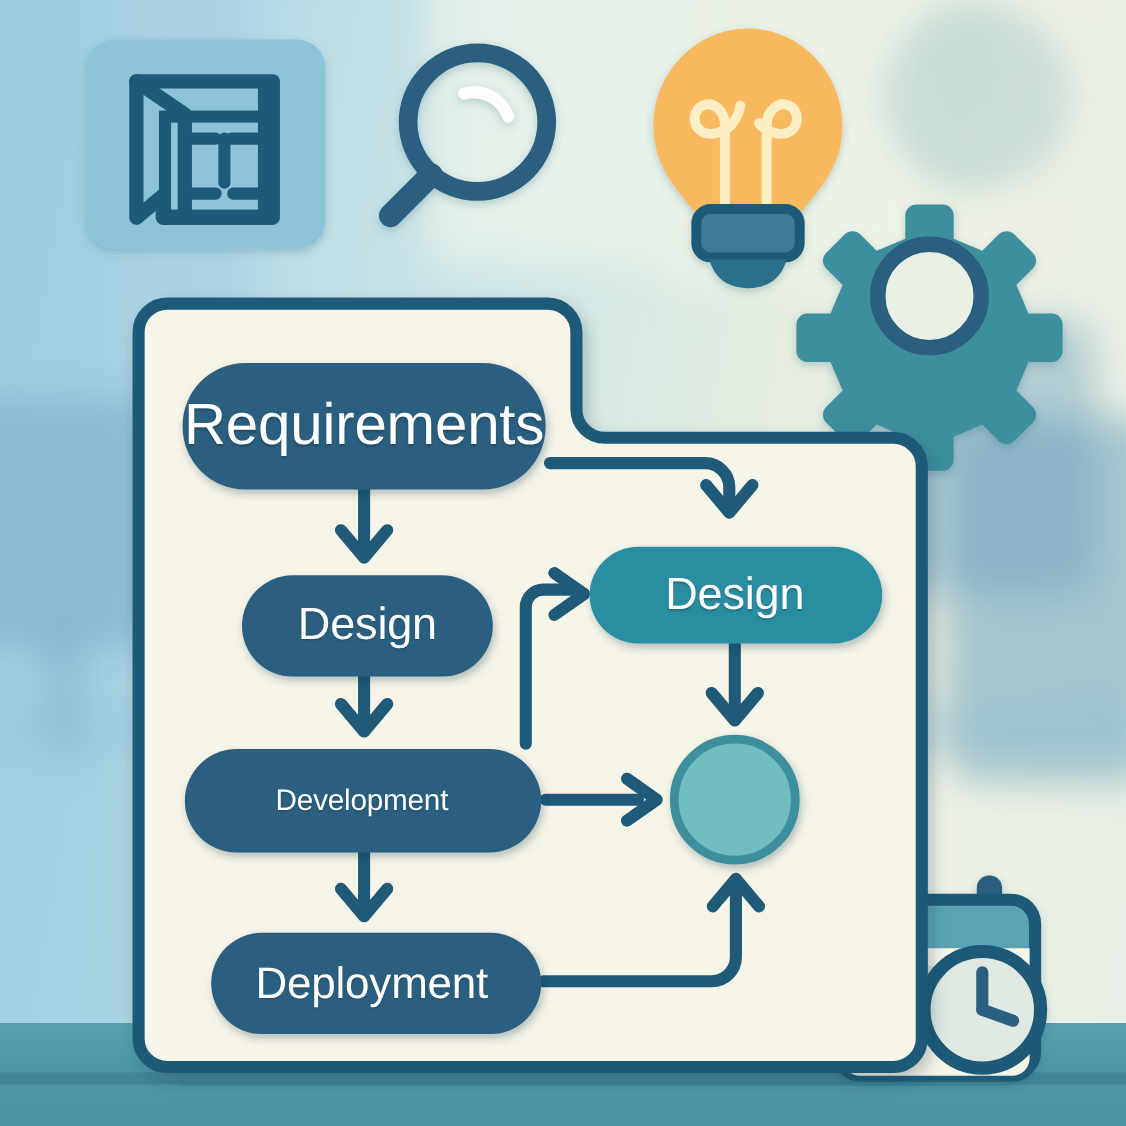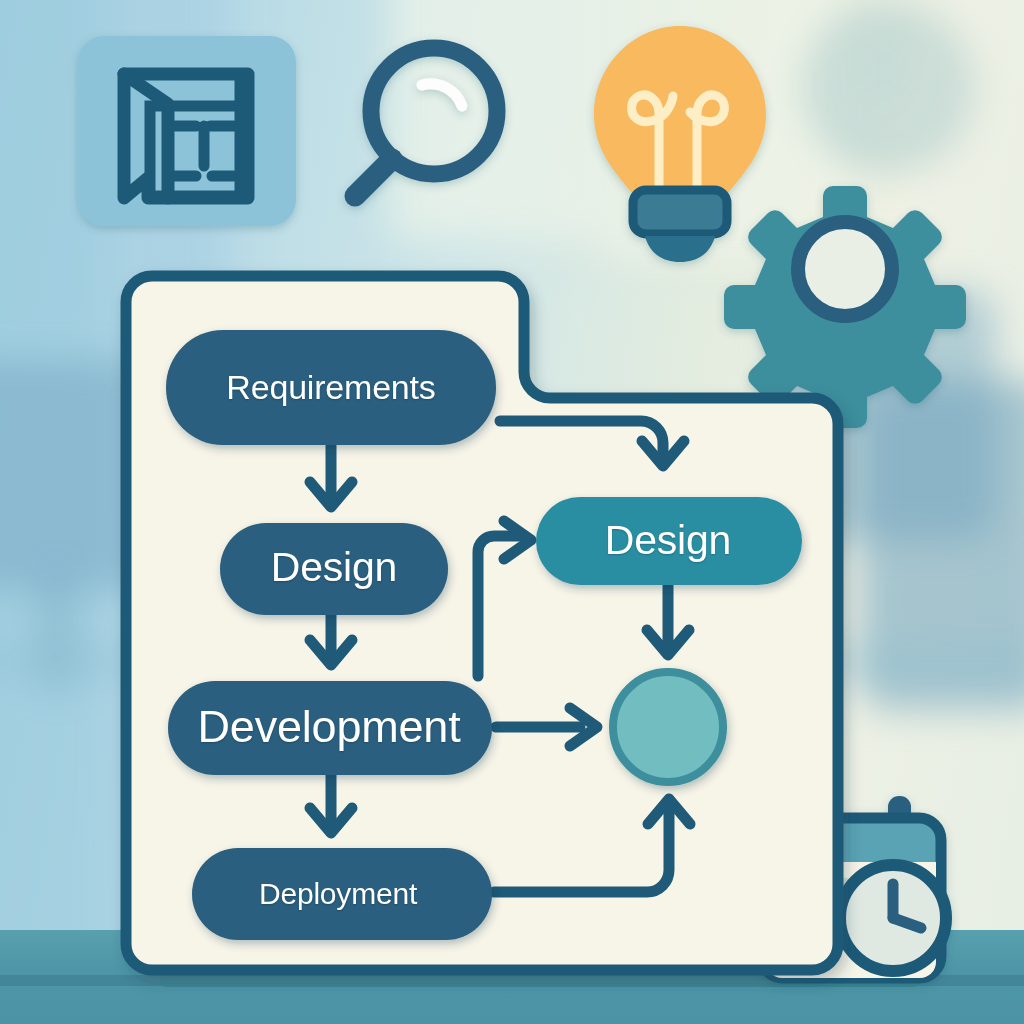--- a/index.html
+++ b/index.html
@@ -37,24 +37,24 @@
 
   
   #flow{position:absolute;left:0;top:0;width:1024px;height:1024px;}
 
   
   .node{position:absolute;display:flex;align-items:center;justify-content:center;
     color:#ffffff;text-align:center;line-height:1.06;
     text-shadow:0 1px 2px rgba(0,0,0,.22);
     font-family:"Liberation Sans", sans-serif;font-weight:400;
     letter-spacing:-.2px;pointer-events:auto;}
-  .n-req{left:168px;top:331px;width:326px;height:113px;font-size:34px;}
+  .n-req{left:168px;top:331px;width:326px;height:113px;font-size:53px;}
   .n-design-l{left:220px;top:523px;width:228px;height:90px;font-size:41px;}
-  .n-dev{left:168px;top:681px;width:322px;height:92px;font-size:45px;}
-  .n-deploy{left:192px;top:849px;width:292px;height:90px;font-size:30px;}
+  .n-dev{left:168px;top:681px;width:322px;height:92px;font-size:27px;}
+  .n-deploy{left:192px;top:849px;width:292px;height:90px;font-size:40px;}
   .n-design-r{left:536px;top:498px;width:264px;height:86px;font-size:41px;}
 
   
   .icon-layer{position:absolute;inset:0;}
 </style>
 </head>
 <body>
 
 <div id="stage">
 

